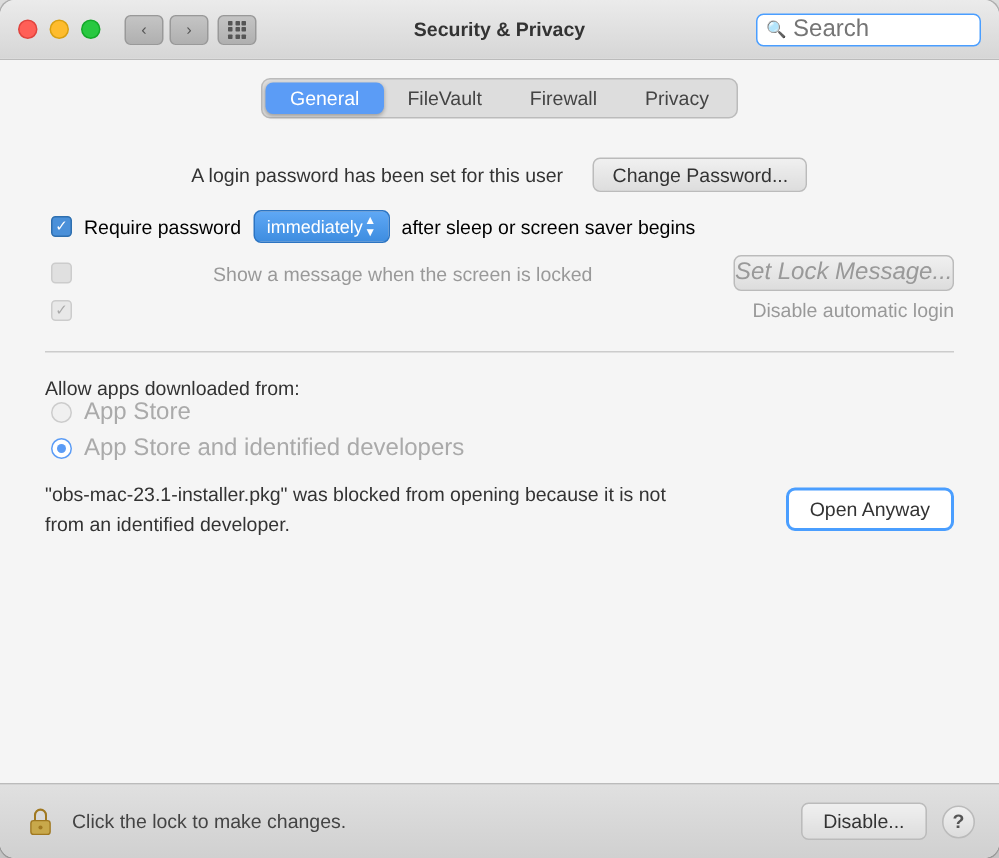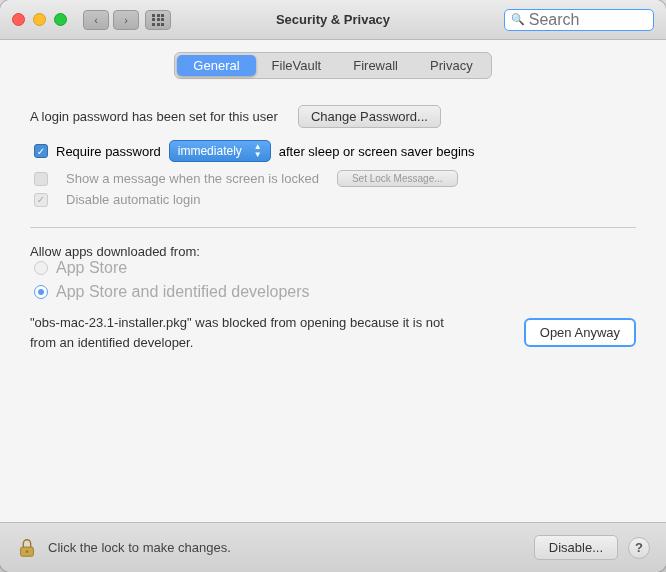--- a/index.html
+++ b/index.html
@@ -175,20 +175,21 @@
     
     .login-section {
       padding-top: 18px;
     }
 
     .login-row {
       display: flex;
       align-items: center;
       gap: 10px;
       margin-bottom: 12px;
+      justify-content: center;
     }
 
     .login-label {
       font-size: 13px;
       color: #333;
     }
 
     .change-pw-btn {
       background: linear-gradient(to bottom, #f0f0f0, #ddd);
       border: 1px solid #bbb;
@@ -252,52 +253,54 @@
 
     .dropdown-immediately {
       background: linear-gradient(to bottom, #5fa8f5, #3e8de0);
       border: 1px solid #2c74c2;
       border-radius: 5px;
       padding: 2px 8px 2px 8px;
       font-size: 12px;
       color: white;
       display: flex;
       align-items: center;
-      gap: 12px;
+      gap: 1px;
       cursor: pointer;
     }
 
     .dropdown-arrows {
       display: flex;
       flex-direction: column;
       line-height: 1;
       font-size: 8px;
     }
 
     .option-row {
       display: flex;
       align-items: center;
-      gap: 18px;
+      gap: 8px;
       margin-left: 4px;
       margin-bottom: 5px;
+      justify-content: space-between;
     }
 
     .option-row-text {
       font-size: 13px;
       color: #999;
     }
 
     .lock-message-btn {
       background: linear-gradient(to bottom, #f0f0f0, #ddd);
       border: 1px solid #bbb;
       border-radius: 5px;
-      padding: 2px 14px;
-      font-size: 10px;
+      padding: 2px 0;
+      font-size: 16px;
       cursor: pointer;
       color: #999;
+      font-style: italic;
     }
 
     .divider {
       border: none;
       border-top: 1px solid #ccc;
       margin: 20px 0 16px;
     }
 
     
     .allow-apps-label {

